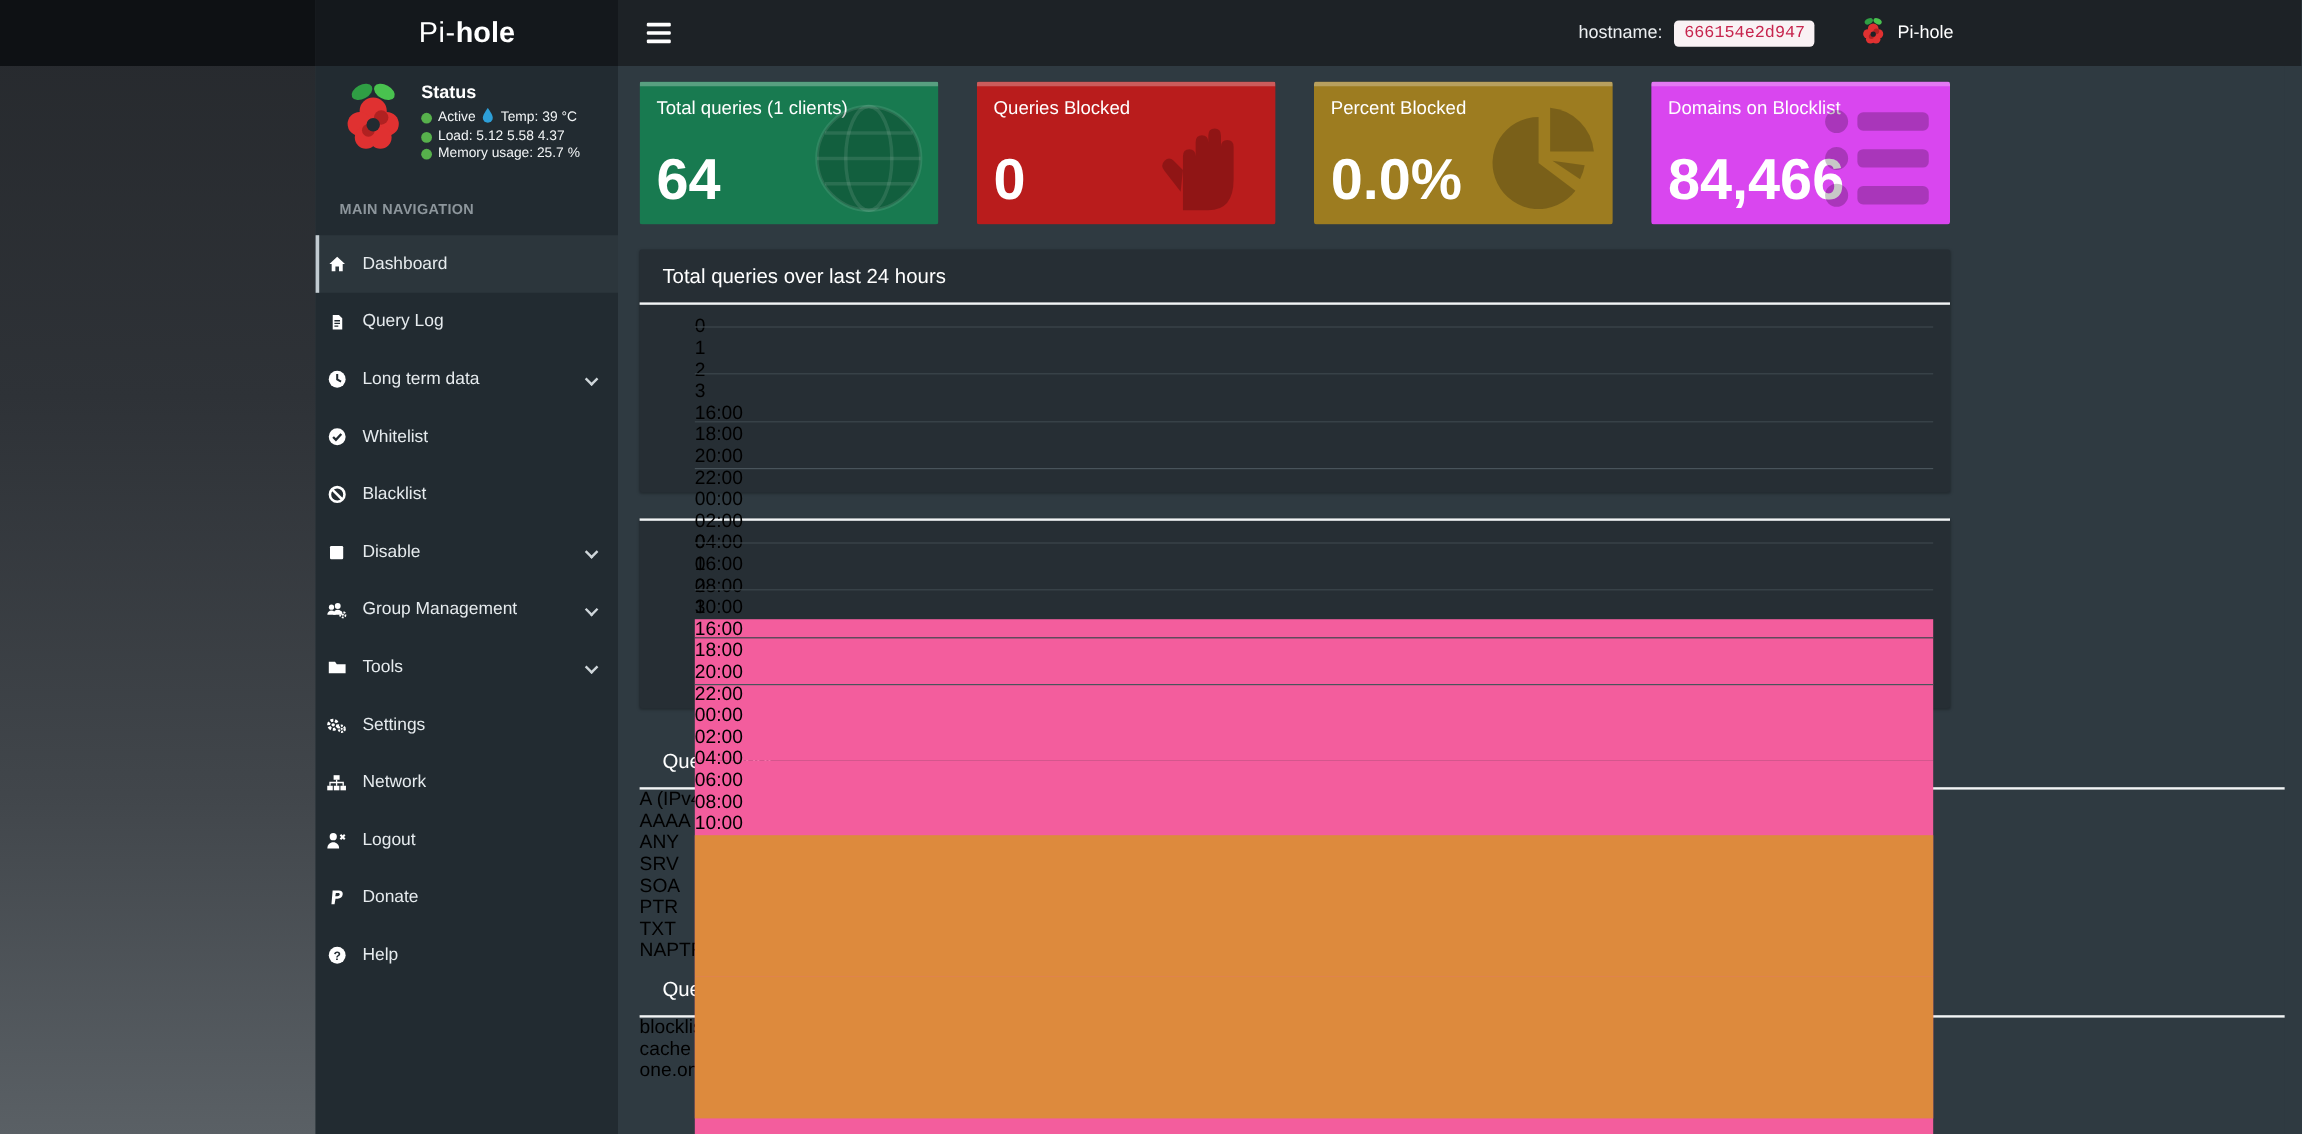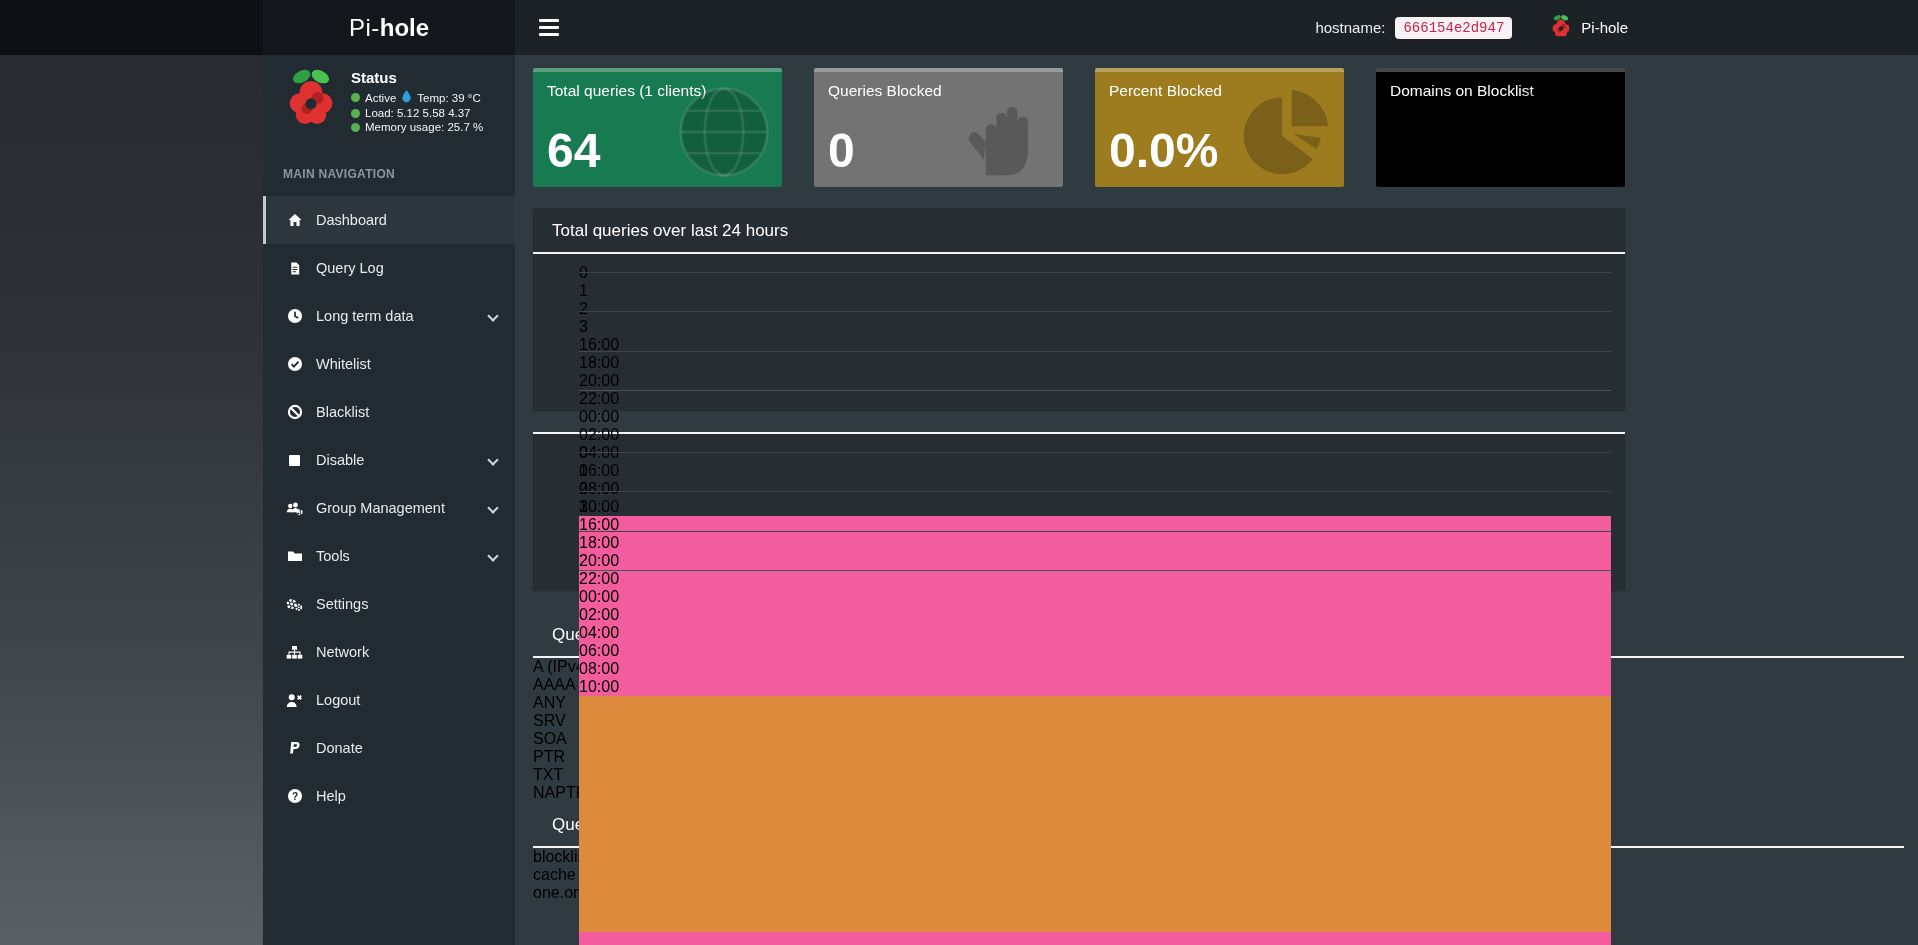--- a/index.html
+++ b/index.html
@@ -32,21 +32,21 @@
   .sidebar { position:absolute; left:263px; top:55px; width:252px; height:890px; background:#222b31; }
   .user-panel { display:flex; padding:12px 0 10px 20px; gap:12px; height:97px; }
   .user-texts { padding-top:2px; }
   .status-title { color:#fff; font-weight:700; font-size:15px; margin-bottom:4px; }
   .status-row { display:flex; align-items:center; gap:5px; color:#f2f5f6; font-size:11.5px; margin-bottom:2px; }
   .status-dot { width:9px; height:9px; border-radius:50%; background:#57b14c; flex:0 0 auto; }
   .section-label { height:44px; display:flex; align-items:center; padding-left:20px; color:#8d969c;
                    font-size:12px; font-weight:700; letter-spacing:.3px; }
   .menu { }
   .menu-item { position:relative; height:48px; display:flex; align-items:center; gap:13px;
-               padding-left:20px; color:#e6ebee; font-size:14.5px; cursor:pointer;
+               padding-left:6px; color:#e6ebee; font-size:14.5px; cursor:pointer;
                border-left:3px solid transparent; }
   .menu-item.active { background:#2c363c; border-left-color:#c2cbd1; }
   .menu-item .mi-icon { width:17px; height:16px; display:flex; align-items:center; justify-content:center; flex:0 0 auto; }
   .menu-item svg { display:block; }
   .chevron-down { position:absolute; right:18px; top:20px; width:8px; height:8px;
                   border-right:2px solid #cfd6da; border-bottom:2px solid #cfd6da; transform:rotate(45deg); }
 
   
   .content { position:absolute; left:515px; top:55px; width:1389px; height:890px; background:#2f3a41;
              padding:13px 0 0 18px; overflow:hidden; }
@@ -291,48 +291,49 @@
               <circle cx="50" cy="50" r="45" fill="rgba(0,0,0,0.22)"></circle>
               <g stroke="rgba(255,255,255,0.10)" stroke-width="3" fill="none">
                 <ellipse cx="50" cy="50" rx="45" ry="45"></ellipse>
                 <ellipse cx="50" cy="50" rx="20" ry="45"></ellipse>
                 <path d="M5 50h90M12 28h76M12 72h76"></path>
               </g>
             </svg></div>
           <div class="card-label">Total queries (1 clients)</div>
           <div class="card-value">64</div>
         </div>
-        <div class="card" style="background: #737373;">
+        <div class="card" style="background: #b91c1c;">
           <div class="card-ghost"><svg width="96" height="96" viewBox="0 0 100 100">
               <path fill="rgba(0,0,0,0.22)" d="M30 95V48q0-6 5.5-6t5.5 6v-12q0-6 5.5-6t5.5 6v-6q0-6 5.5-6t5.5 6v10q0-6 5.5-6t5.5 6v28q0 27-22 27z M30 60l-8-8q-4-4-8 0t0 9l14 18z"></path>
             </svg></div>
           <div class="card-label">Queries Blocked</div>
           <div class="card-value">0</div>
         </div>
         <div class="card" style="background: rgb(157, 124, 32);">
           <div class="card-ghost"><svg width="96" height="96" viewBox="0 0 100 100">
               <path fill="rgba(0,0,0,0.22)" d="M46 14a40 40 0 1 0 32 64L46 54Z"></path>
               <path fill="rgba(0,0,0,0.22)" d="M56 6a42 42 0 0 1 38 38L56 44Z"></path>
               <path fill="rgba(0,0,0,0.22)" d="M86 56a38 38 0 0 1-4 12L58 52Z"></path>
             </svg></div>
           <div class="card-label">Percent Blocked</div>
           <div class="card-value">0.0%</div>
         </div>
-        <div class="card" style="background: #000000;">
+        <div class="card" style="background: #d946ef;">
           <div class="card-ghost"><svg width="96" height="96" viewBox="0 0 100 100">
               <g fill="rgba(0,0,0,0.22)">
                 <circle cx="12" cy="18" r="10"></circle>
                 <rect x="30" y="10" width="62" height="16" rx="5"></rect>
                 <circle cx="12" cy="50" r="10"></circle>
                 <rect x="30" y="42" width="62" height="16" rx="5"></rect>
                 <circle cx="12" cy="82" r="10"></circle>
                 <rect x="30" y="74" width="62" height="16" rx="5"></rect>
               </g>
             </svg></div>
           <div class="card-label">Domains on Blocklist</div>
+          <div class="card-value">84,466</div>
         </div>
       </div>
 
     <div class="panel">
       <div class="panel-title">Total queries over last 24 hours</div>
       <div class="panel-divider"></div>
       <div class="plot-outer">
           <div class="plot" id="barchart-0">
             <div class="gridline-h" style="top: 126px; background: rgb(73, 84, 91);"></div>
             <div class="ylab" style="top: 126px;">0</div>

